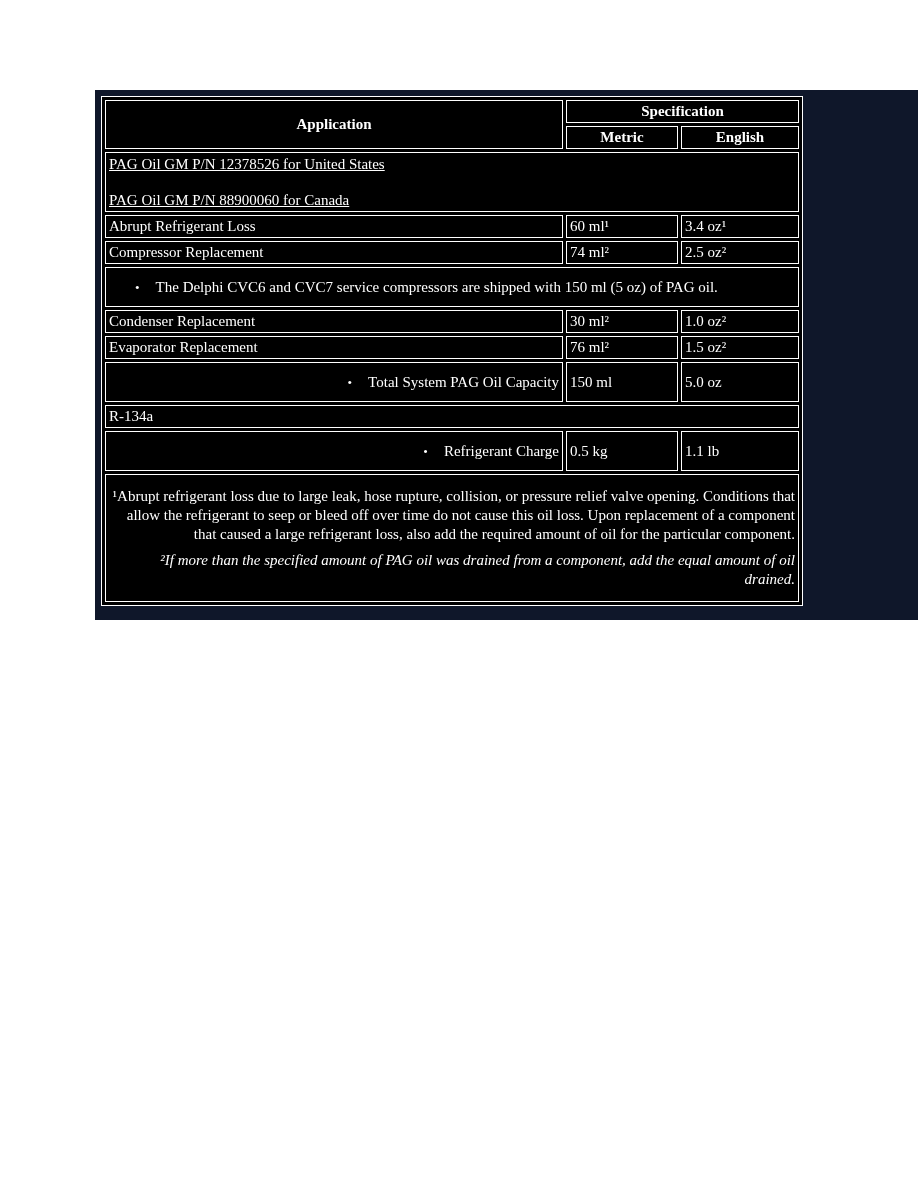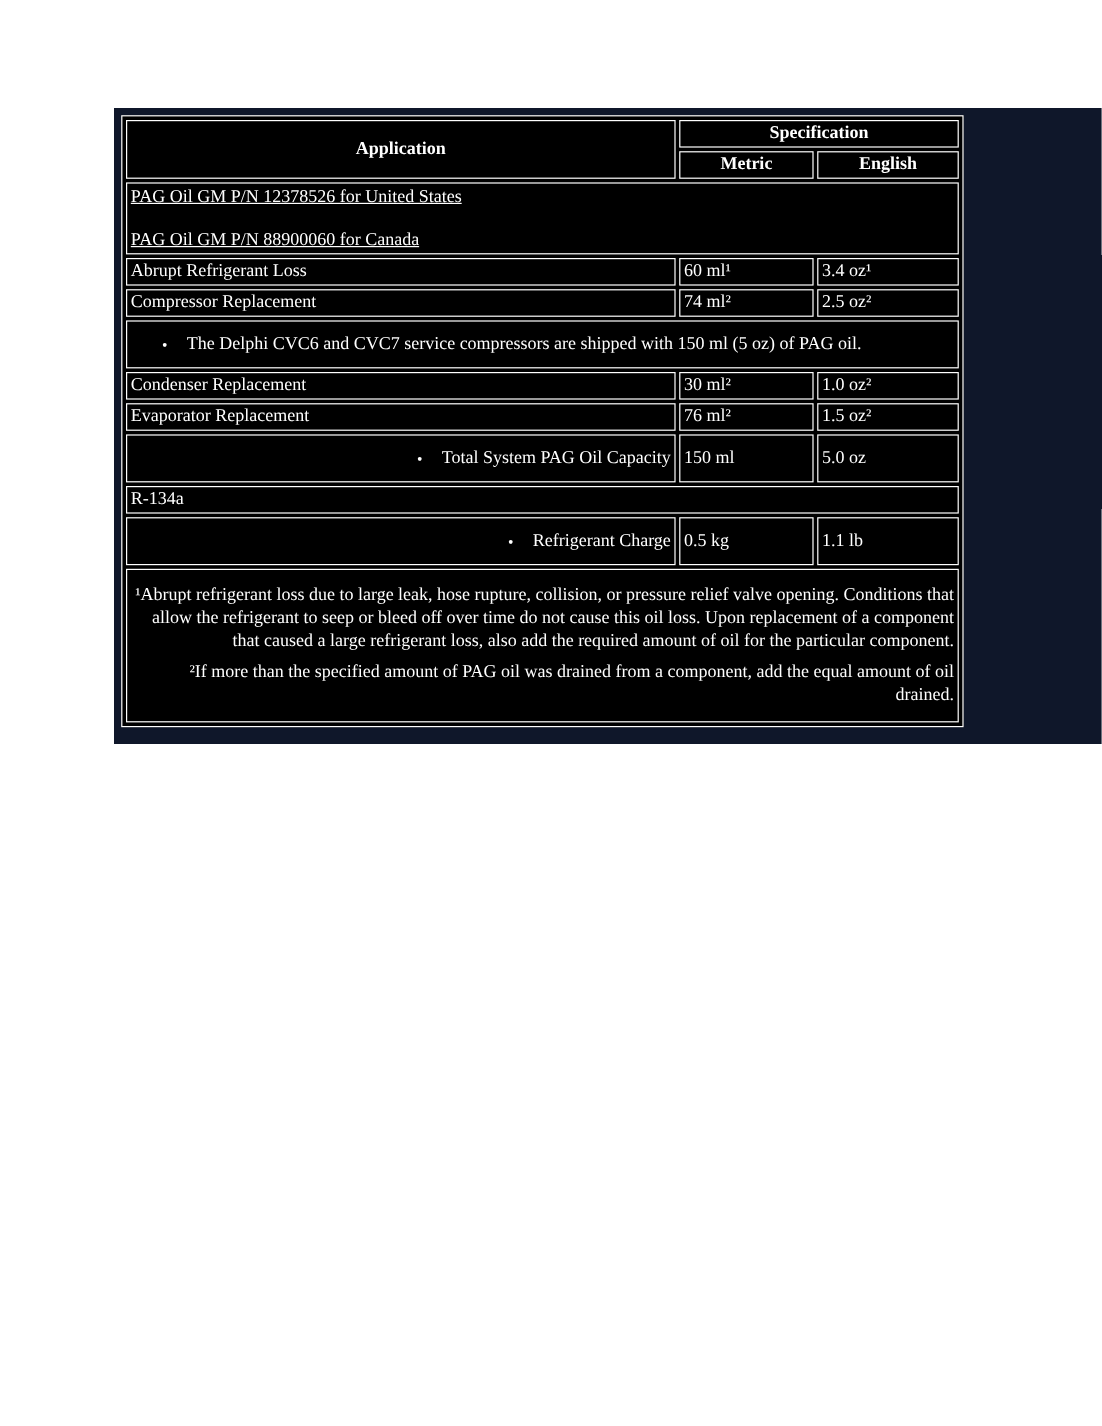--- a/index.html
+++ b/index.html
@@ -67,21 +67,21 @@
 
   td.r134a-cell  { height: 16px; text-align: left; margin-top: 46px; }
 
   td.footnote-cell {
     height: 128px;
     vertical-align: top;
     padding: 2px 3px;
     text-align: right;
   }
   .footnote-cell p { margin: 0; }
-  .footnote-cell p + p { margin-top: 7px; }
+  .footnote-cell p + p { margin-top: 7px; font-style: italic; }
 
   .bullet {
     display: inline-block;
     margin-left: 26px;
     margin-right: 16px;
     font-size: 13px;
     vertical-align: top;
   }
 </style>
 </head>

